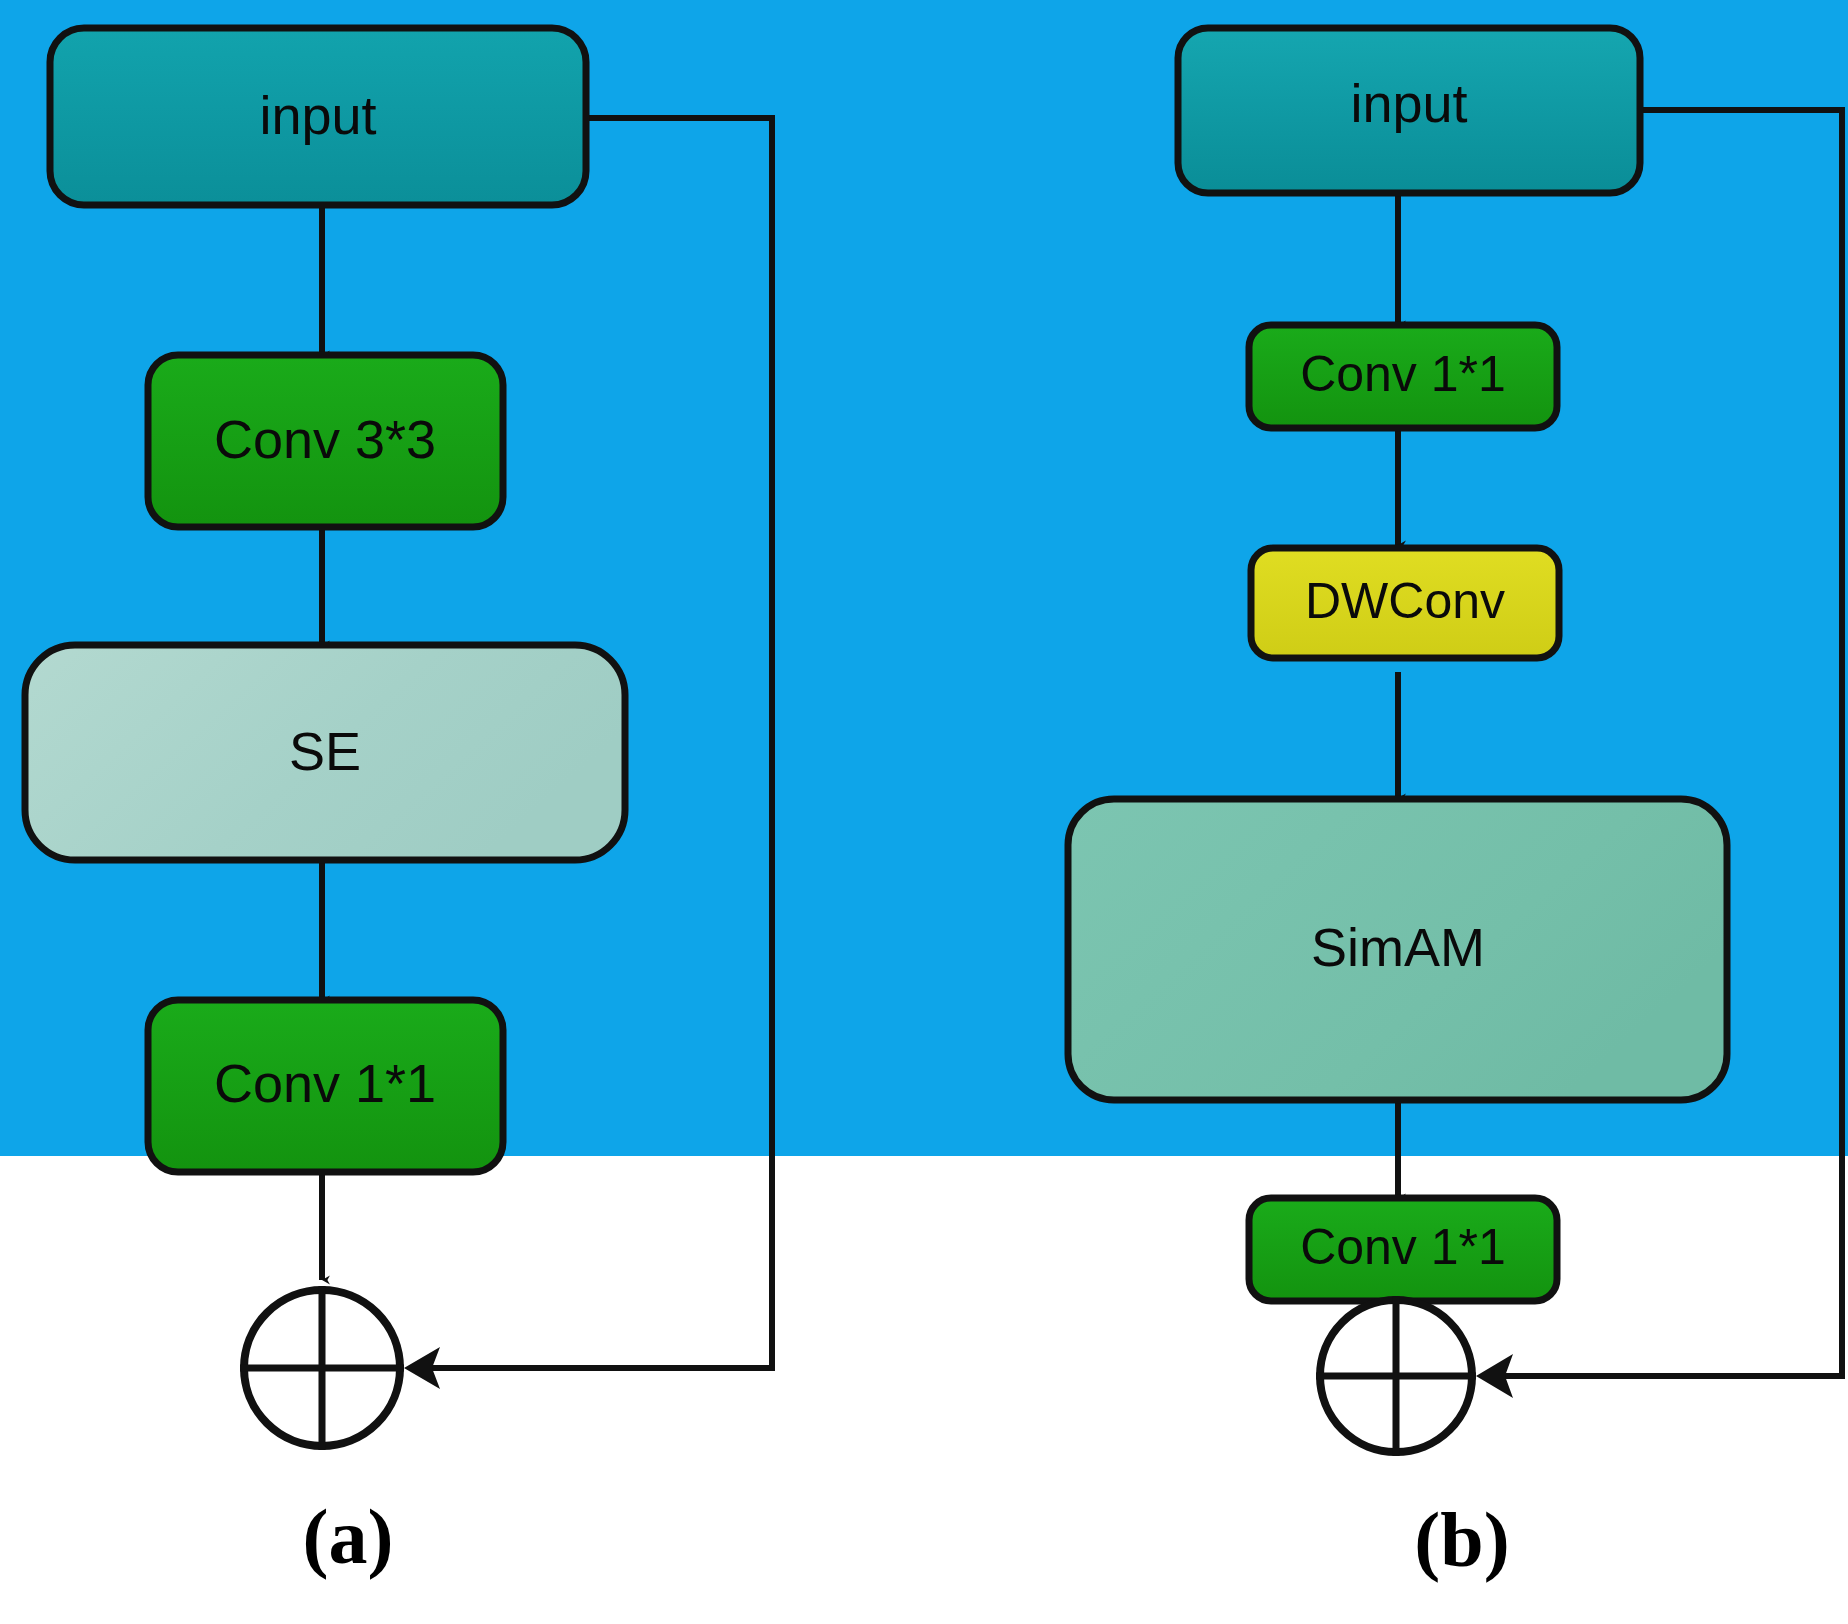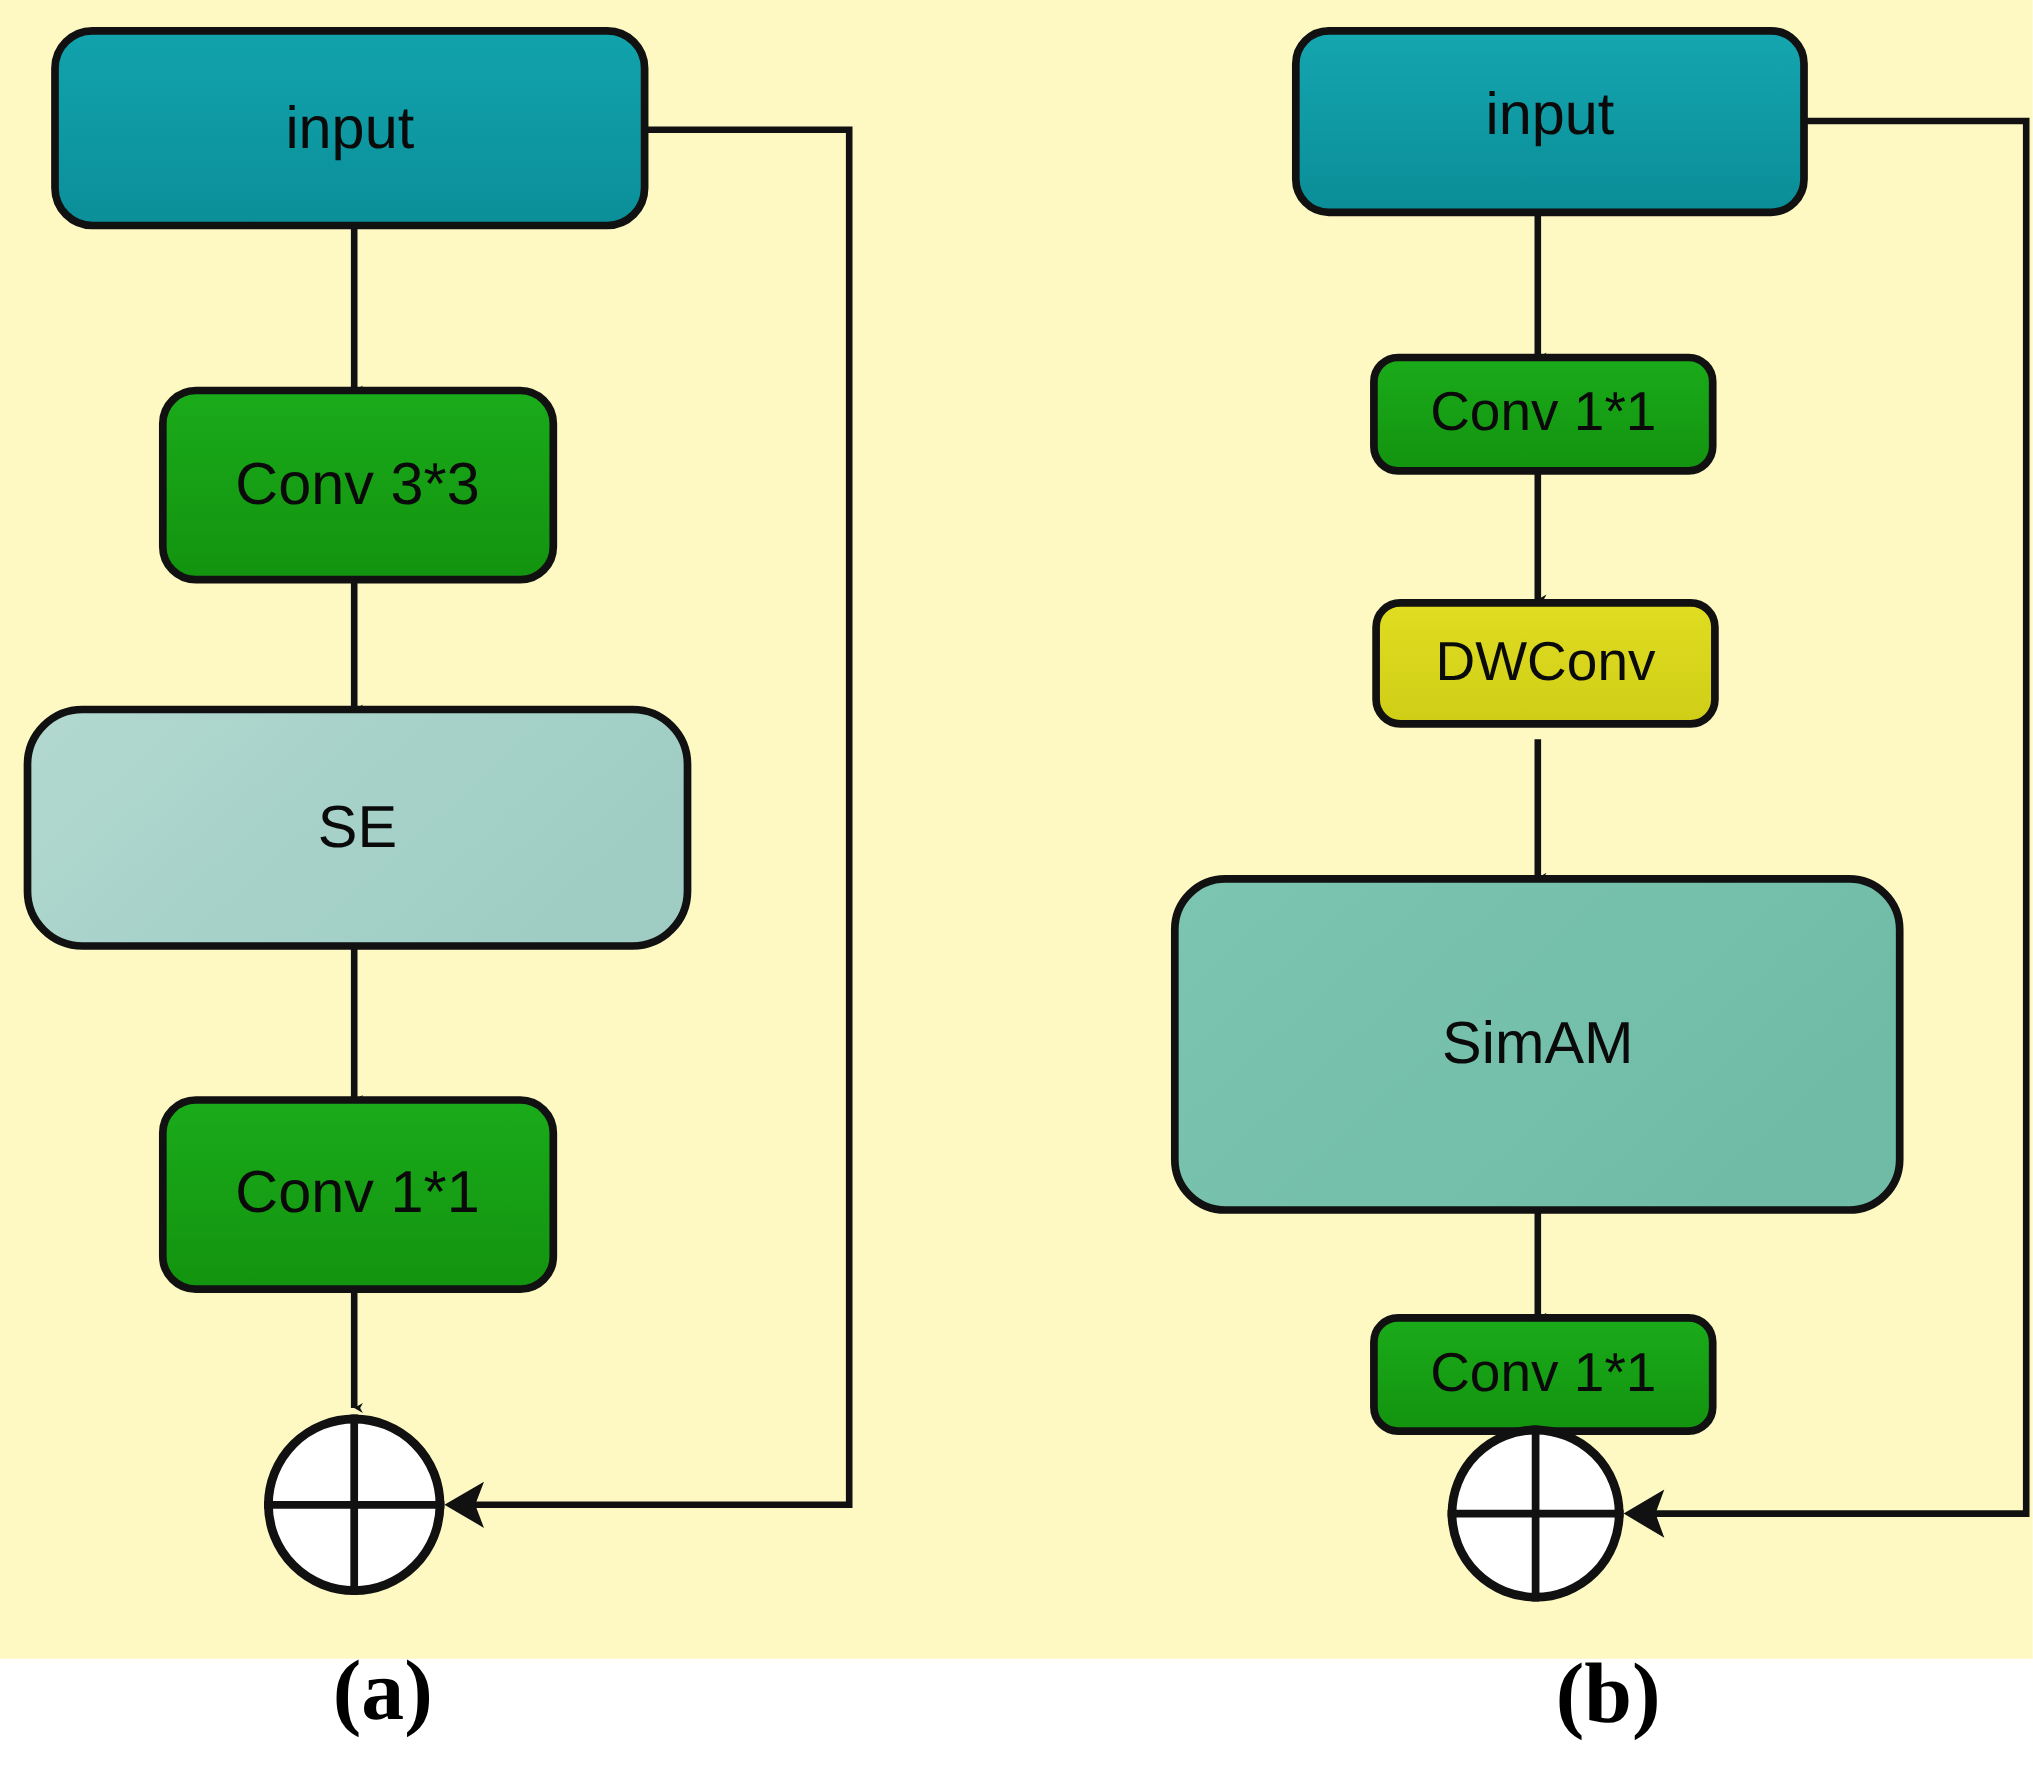--- a/index.html
+++ b/index.html
@@ -9,22 +9,22 @@
   }
   body {
     width: 1848px;
     height: 1624px;
     font-family: "Liberation Sans", sans-serif;
     overflow: hidden;
   }
   #diagram-root {
     position: relative;
     width: 1848px;
-    height: 1508px;
-    background: #fef9c3;
+    height: 1156px;
+    background: #0ea5e9;
     text-decoration: underline;
   }
   svg.figure {
     display: block;
     width: 1848px;
     height: 1624px;
   }
   .node-label {
     font-family: "Liberation Sans", sans-serif;
     font-size: 54px;

